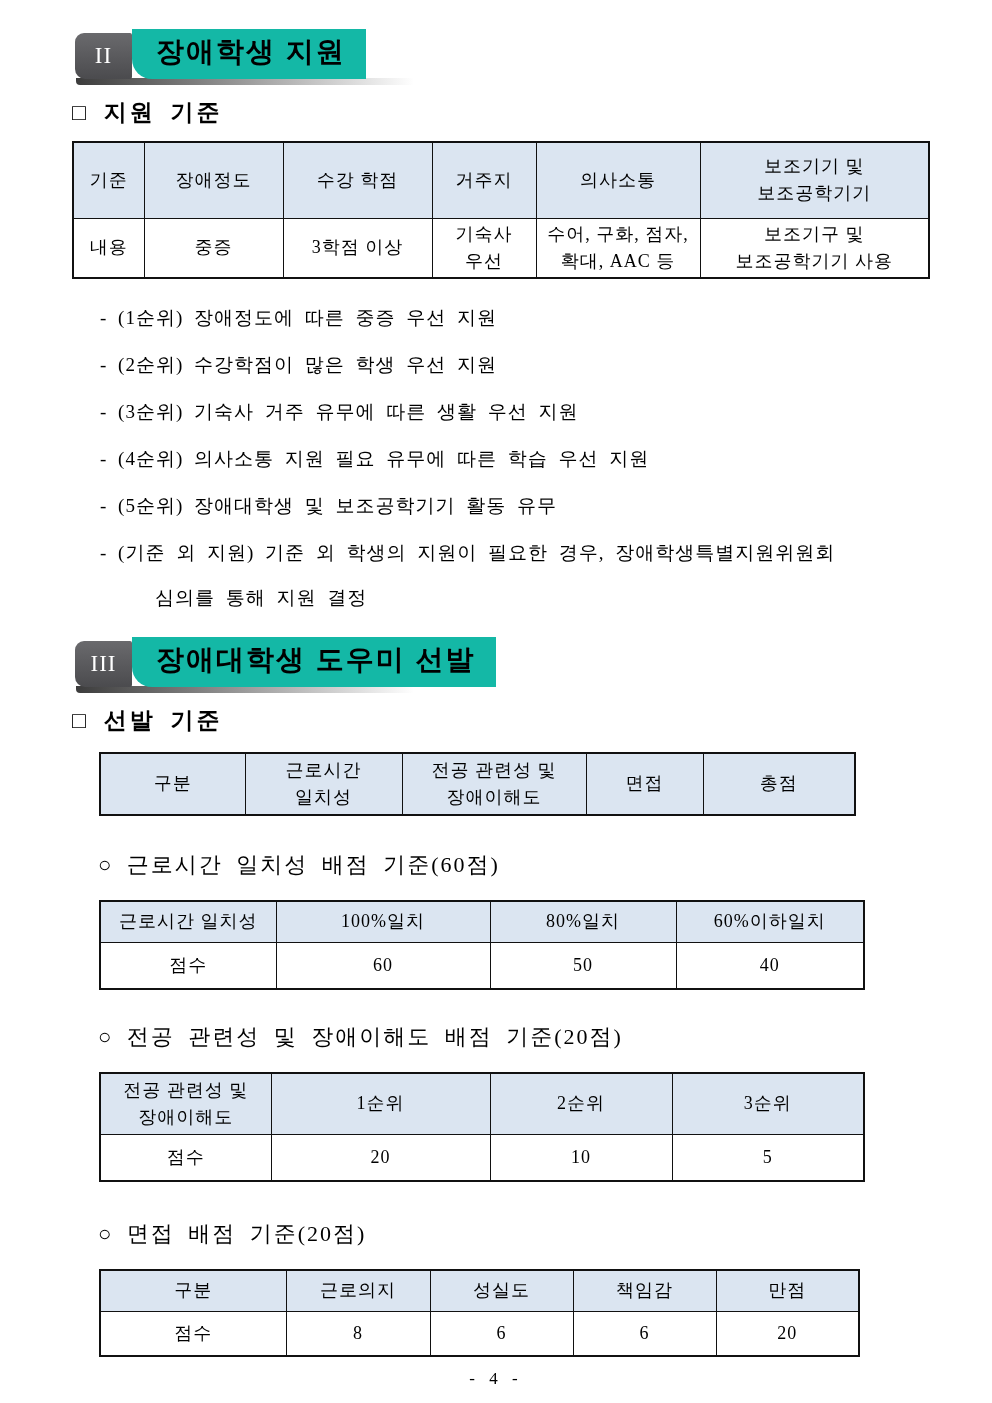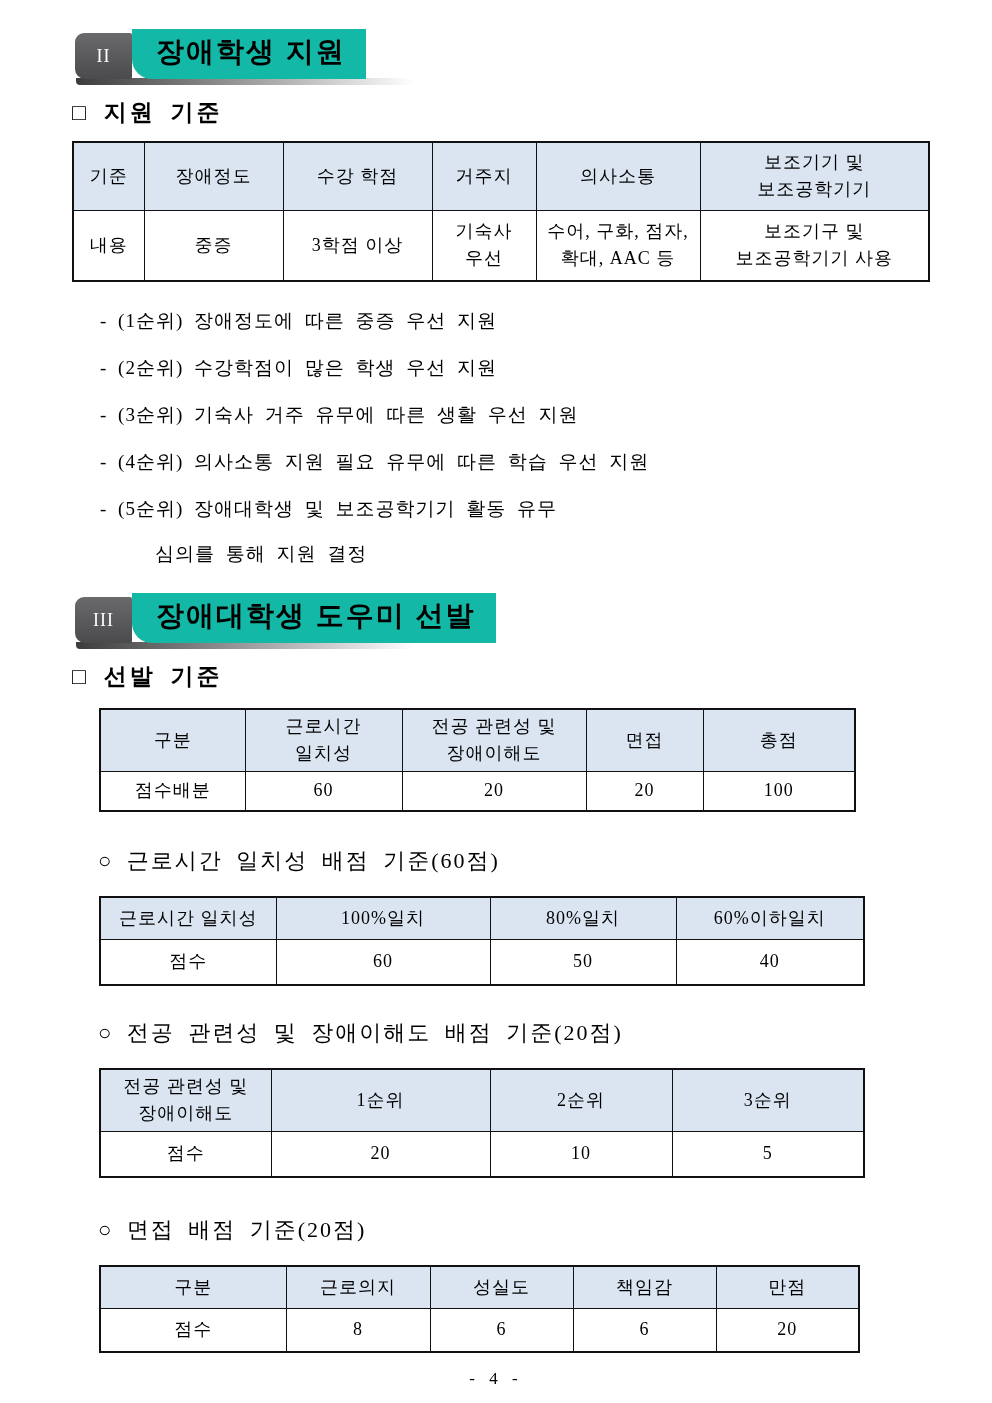--- a/index.html
+++ b/index.html
@@ -16,21 +16,21 @@
   .sec { position: relative; height: 53px; margin-left: 75px; margin-right: 60px; }
   .sec-line {
     position: absolute; left: 1px; top: 45px; width: 338px; height: 7px;
     background: linear-gradient(to right, #3c3c3c 0%, #7d7d7d 35%, #c7c7c7 72%, #ffffff 100%);
     border-bottom-left-radius: 4px;
   }
   .sec-badge {
     position: absolute; left: 0; top: 0; width: 57px; height: 46px;
     background: linear-gradient(#6a6a6d, #4b4b4e);
     border-radius: 9px 2px 2px 10px;
-    color: #fff; font-family: "Liberation Serif", serif; font-size: 18px;
+    color: #fff; font-family: "Liberation Serif", serif; font-size: 23px;
     display: flex; align-items: center; justify-content: center;
     letter-spacing: 1px;
   }
   .sec-title {
     position: absolute; left: 57px; top: -4px;
     background: #14b8a6;
     border-bottom-left-radius: 20px;
     padding: 4px 20px 8px 24px;
     font-family: "Liberation Sans", sans-serif;
     font-weight: bold; font-size: 28px; letter-spacing: 2px;
@@ -100,49 +100,50 @@
 <table class="tbl t1">
   <colgroup>
     <col style="width:71px">
       <col style="width:139px">
       <col style="width:149px">
     <col style="width:104px">
       <col style="width:164px">
       <col style="width:229px">
   </colgroup>
   <tbody>
-      <tr class="th-row" style="height:68px">
+      <tr class="th-row" style="height:76px">
     <td>기준</td>
     <td>장애정도</td>
     <td>수강 학점</td>
     <td>거주지</td>
     <td>의사소통</td>
     <td>보조기기 및
 보조공학기기</td>
   </tr>
-  <tr style="height:71px">
+  <tr style="height:59px">
     <td>내용</td>
     <td>중증</td>
     <td>3학점 이상</td>
     <td>기숙사
 우선</td>
     <td>수어, 구화, 점자,
 확대, AAC 등</td>
     <td>보조기구 및
 보조공학기기 사용</td>
   </tr>
 </tbody>
   </table>
 
 <ul class="bullets">
   <li>- (1순위) 장애정도에 따른 중증 우선 지원</li>
   <li>- (2순위) 수강학점이 많은 학생 우선 지원</li>
   <li>- (3순위) 기숙사 거주 유무에 따른 생활 우선 지원</li>
   <li>- (4순위) 의사소통 지원 필요 유무에 따른 학습 우선 지원</li>
   <li>- (5순위) 장애대학생 및 보조공학기기 활동 유무</li>
+  <li>- (기준 외 지원) 기준 외 학생의 지원이 필요한 경우, 장애학생특별지원위원회</li>
 </ul>
 <div class="bullet-cont">심의를 통해 지원 결정</div>
 
 <div class="gap-sec3"></div>
 
 <div class="sec">
   <div class="sec-line"></div>
   <div class="sec-badge">III</div>
   <div class="sec-title">장애대학생 도우미 선발</div>
 </div>
@@ -160,27 +161,20 @@
   <tbody>
       <tr class="th-row" style="height:62px">
     <td>구분</td>
     <td>근로시간
 일치성</td>
     <td>전공 관련성 및
 장애이해도</td>
     <td>면접</td>
     <td>총점</td>
   </tr>
-  <tr style="height:40px">
-    <td>점수배분</td>
-    <td>60</td>
-    <td>20</td>
-    <td>20</td>
-    <td>100</td>
-  </tr>
 </tbody>
   </table>
 
 <div class="h-circle" style="margin-top:34px">○ 근로시간 일치성 배점 기준(60점)</div>
 
 <table class="tbl t3">
   <colgroup>
     <col style="width:176px">
       <col style="width:214px">
       <col style="width:186px">

